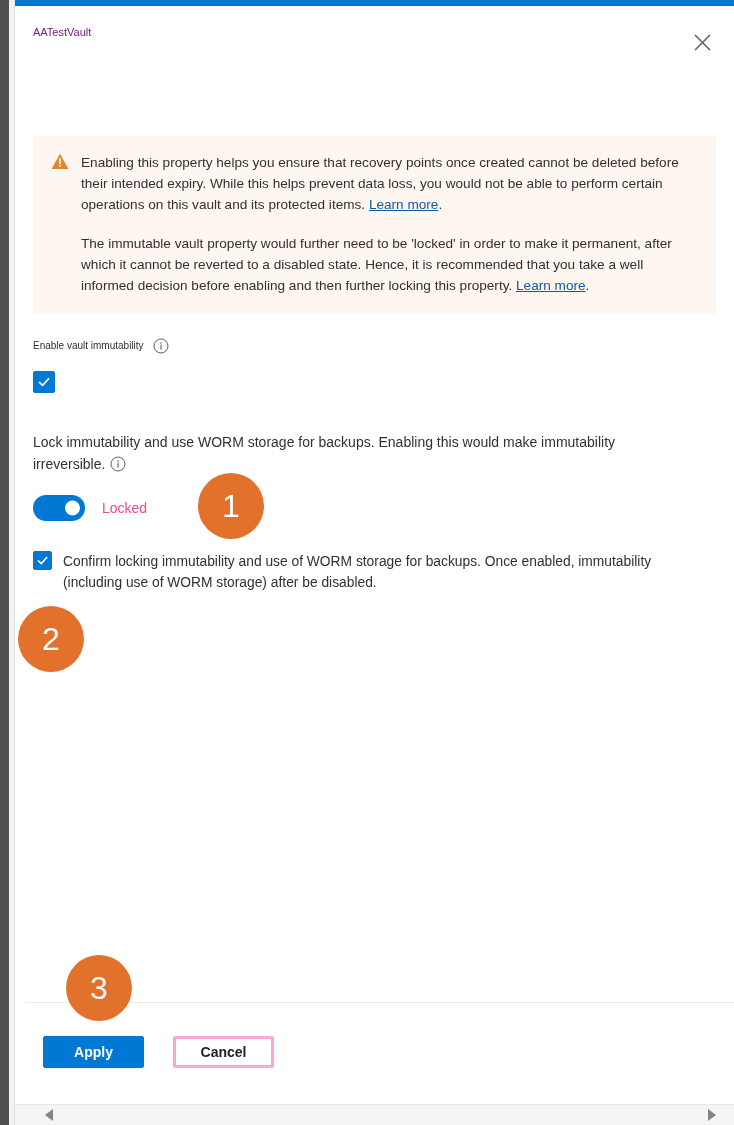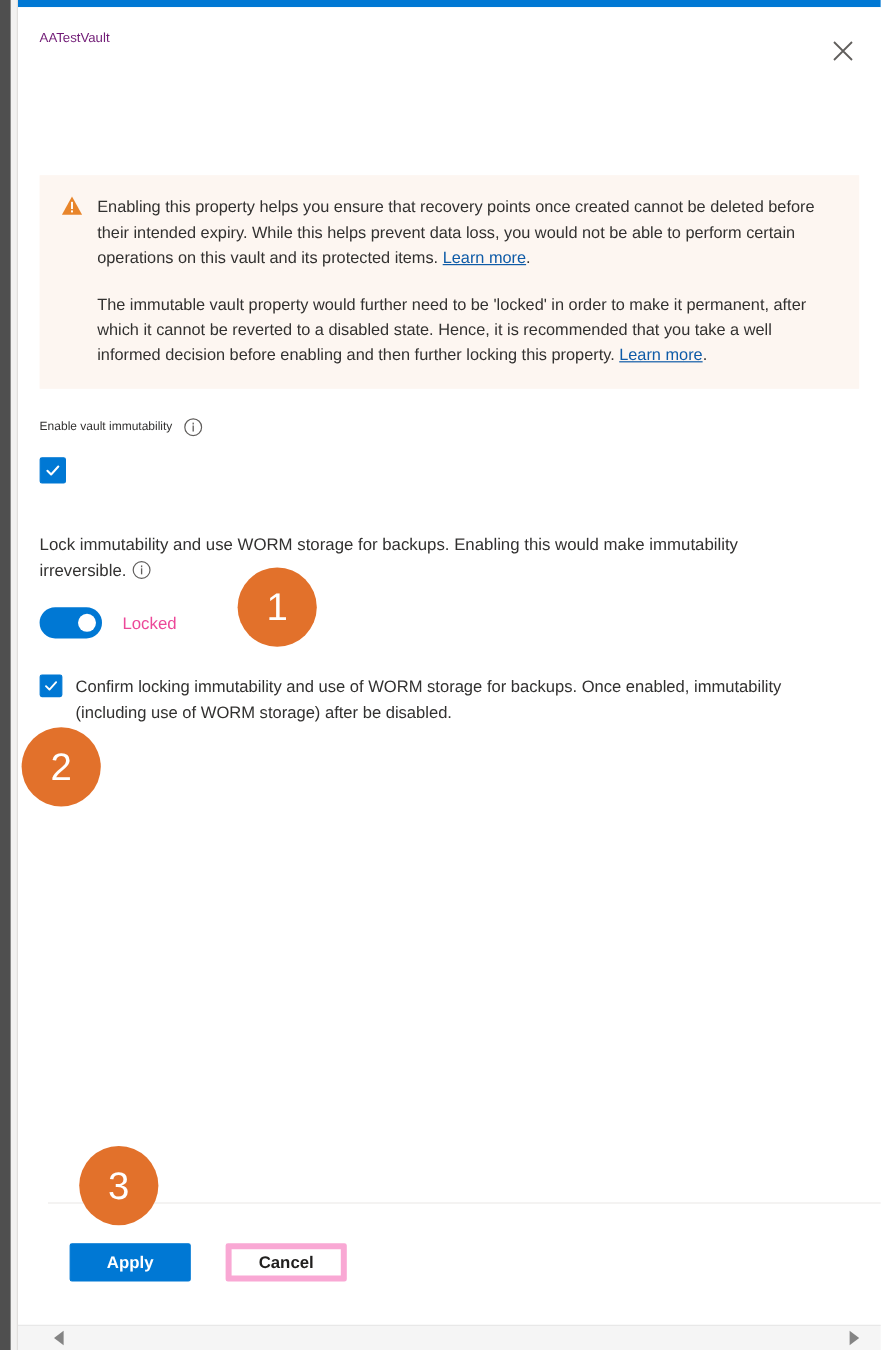--- a/index.html
+++ b/index.html
@@ -89,21 +89,21 @@
   .close-btn svg { display: block; }
 
   
   .blade-content {
     position: relative;
     padding: 0 18px;
   }
 
   
   .warn-banner {
-    margin-top: 48px;
+    margin-top: 38px;
     background: #fdf6f1;
     padding: 16px 18px 18px 18px;
     display: flex;
     align-items: flex-start;
   }
   .warn-icon {
     flex: 0 0 auto;
     width: 22px;
     margin-top: 1px;
     margin-right: 8px;
@@ -214,21 +214,21 @@
     margin-left: 11px;
     font-size: 13.8px;
     line-height: 21px;
     color: #323130;
     max-width: 625px;
   }
 
   
   .blade-footer {
     position: absolute;
-    left: 25px;
+    left: 10px;
     right: 0;
     bottom: 35px;
     height: 88px;
     background: #ffffff;
     border-top: 1px solid #edebe9;
     padding: 33px 0 0 18px;
   }
   .footer-buttons { display: flex; align-items: center; }
   .btn {
     height: 32px;
@@ -243,21 +243,21 @@
   }
   .btn-primary {
     background: #0078d4;
     color: #ffffff;
     border: 1px solid #0078d4;
     width: 101px;
   }
   .btn-secondary {
     background: #ffffff;
     color: #201f1e;
-    border: 5px solid #f9a8d4;
+    border: 3px solid #f9a8d4;
     width: 101px;
     margin-left: 29px;
   }
   .btn-feedback {
     background: #0078d4;
     color: #ffffff;
     border: 1px solid #0078d4;
     width: 148px;
     margin-left: 31px;
   }

